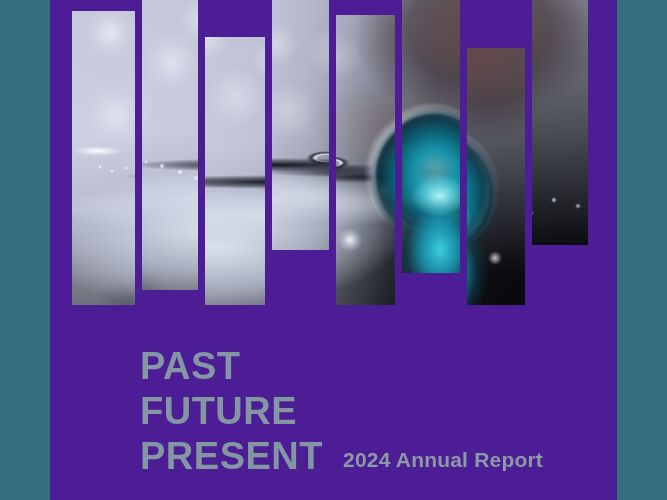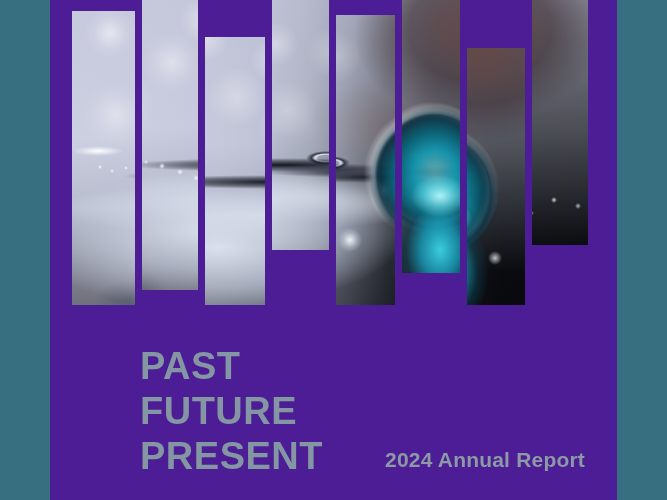--- a/index.html
+++ b/index.html
@@ -122,21 +122,20 @@
   #cover-title .title-line { display: block; white-space: nowrap; }
   #report-subtitle {
     position: absolute;
     left: 293px;
     top: 448px;
     color: #8c9aa6;
     font-weight: bold;
     font-size: 21px;
     letter-spacing: 0.2px;
     white-space: nowrap;
-    margin-left: 42px;
   }
   .band {
     position: absolute;
     top: 0;
     width: 50px;
     height: 500px;
     background: #376e80;
   }
   #band-left { left: 0; }
   #band-right { left: 617px; width: 50px; }

